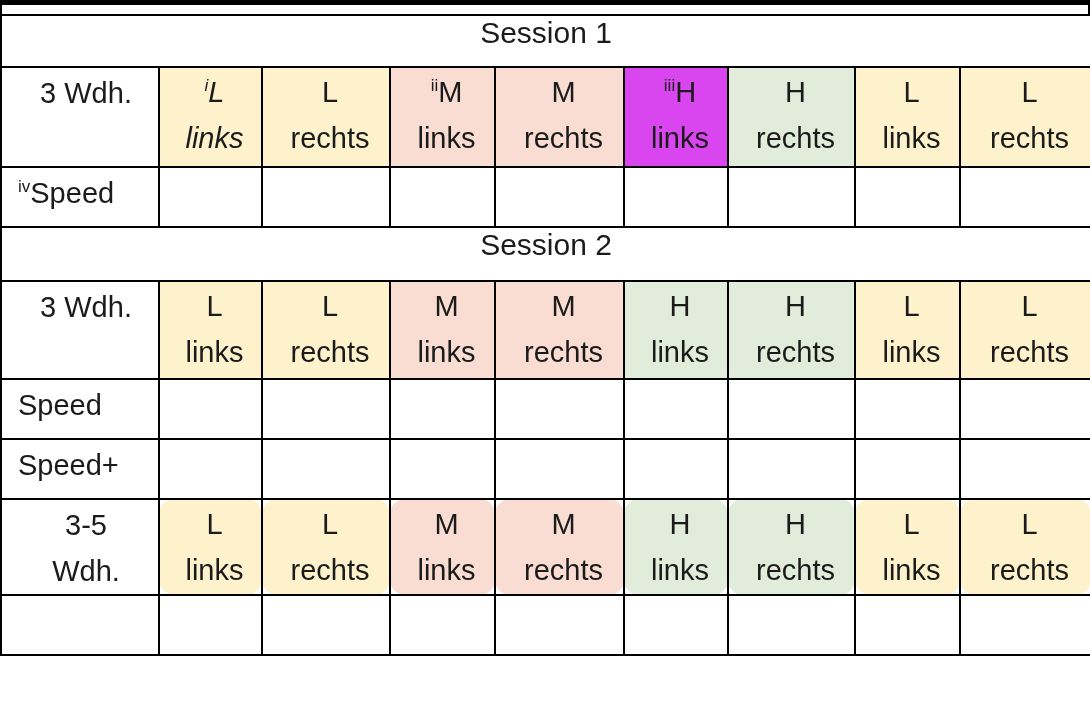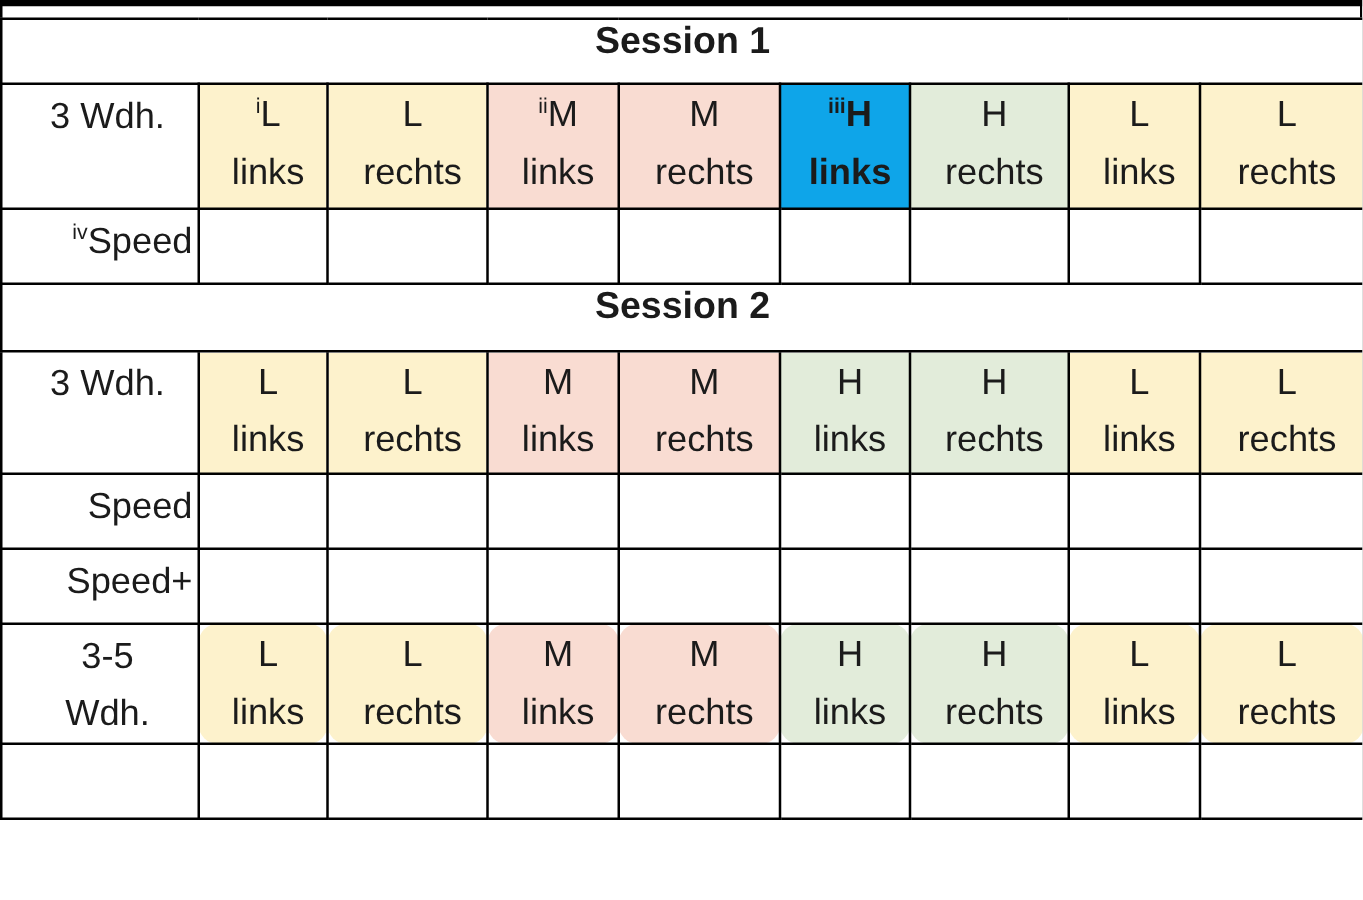--- a/index.html
+++ b/index.html
@@ -27,21 +27,21 @@
   }
   table.plan td {
     border: 2px solid #000;
     vertical-align: top;
     overflow: hidden;
     box-sizing: border-box;
   }
   td.session-h {
     text-align: center;
     vertical-align: middle;
-    font-weight: bold;
+    font-weight: normal;
     font-size: 30px;
     padding: 0;
   }
   td.lbl {
     font-size: 29px;
     line-height: 46px;
     padding: 2px 4px 0 16px;
     background: #fff;
   }
   td.lvl {
@@ -51,21 +51,21 @@
   }
   td.fill { background: #fff; }
   .ln { display: block; text-align: center; }
   sup {
     font-size: 17px;
     line-height: 0;
   }
   
   tr.hA td { height: 52px; }   
   tr.hB td { height: 100px; }  
-  tr.hC td { height: 60px; text-align: right; }   
+  tr.hC td { height: 60px; }   
   tr.hD td { height: 54px; border-radius: 15px; }   
   tr.hE td { height: 98px; }   
   tr.hF td { height: 55px; }   
   tr.hG td { height: 91px; border-radius: 15px; }   
   tr.hH td { height: 60px; }   
 </style>
 </head>
 <body>
 
 <div class="page">
@@ -86,37 +86,37 @@
 
     <tbody>
         <tr class="hA">
       <td class="session-h" colspan="9">Session 1</td>
     </tr>
     <tr class="hB">
       <td class="lbl">
         <span class="ln">3 Wdh.</span>
         <span class="ln"></span>
       </td>
-      <td class="lvl" style="background-color: rgb(253, 242, 204);">
+      <td class="lvl" style="background-color: rgb(253, 242, 204); font-style: italic;">
         <span class="ln"><sup>i</sup><span>L</span></span>
         <span class="ln">links</span>
       </td>
       <td class="lvl" style="background-color: rgb(253, 242, 204);">
         <span class="ln"><sup></sup><span>L</span></span>
         <span class="ln">rechts</span>
       </td>
       <td class="lvl" style="background-color: rgb(249, 220, 210);">
         <span class="ln"><sup>ii</sup><span>M</span></span>
         <span class="ln">links</span>
       </td>
       <td class="lvl" style="background-color: rgb(249, 220, 210);">
         <span class="ln"><sup></sup><span>M</span></span>
         <span class="ln">rechts</span>
       </td>
-      <td class="lvl" style="background-color: #0ea5e9; font-weight: bold;">
+      <td class="lvl" style="background-color: #d946ef;">
         <span class="ln"><sup>iii</sup><span>H</span></span>
         <span class="ln">links</span>
       </td>
       <td class="lvl" style="background-color: rgb(226, 236, 218);">
         <span class="ln"><sup></sup><span>H</span></span>
         <span class="ln">rechts</span>
       </td>
       <td class="lvl" style="background-color: rgb(253, 242, 204);">
         <span class="ln"><sup></sup><span>L</span></span>
         <span class="ln">links</span>

